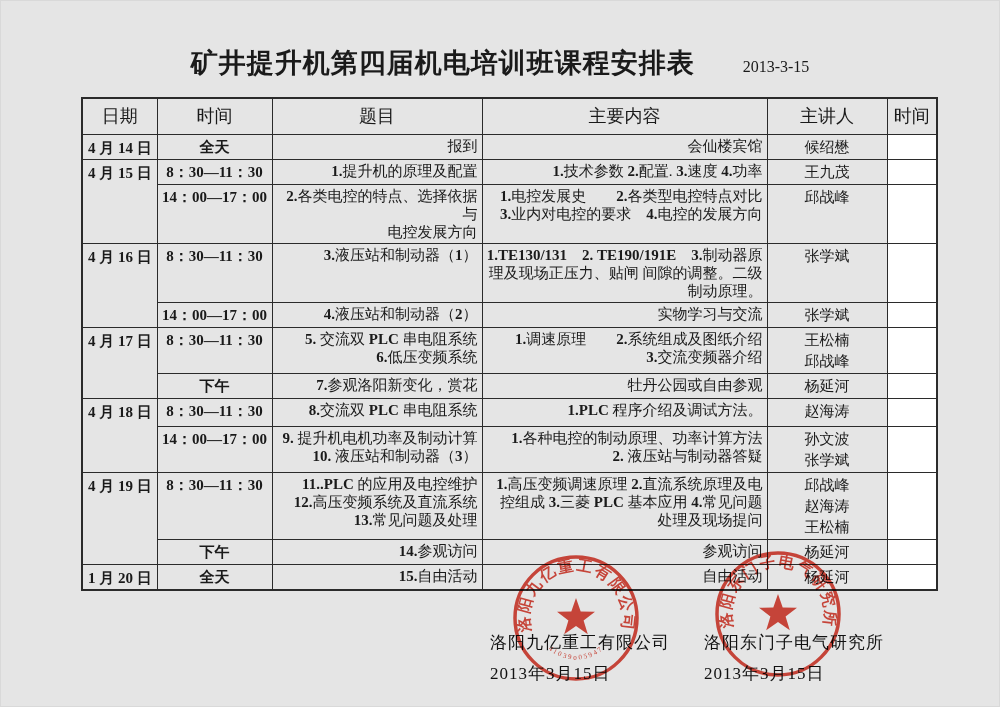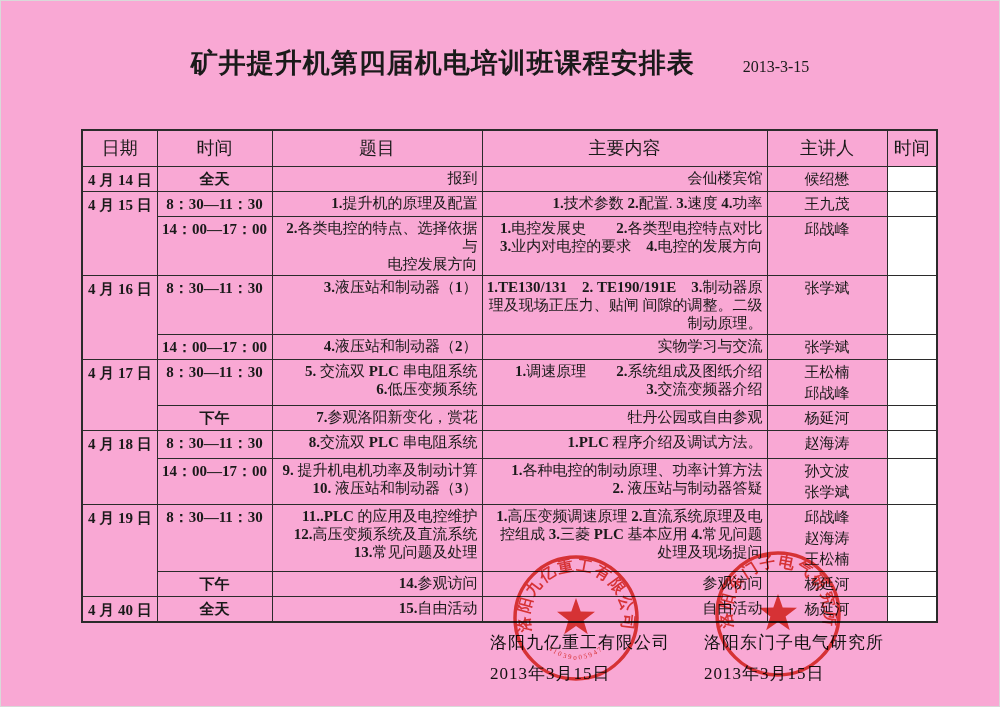--- a/index.html
+++ b/index.html
@@ -1,33 +1,33 @@
 <!DOCTYPE html>
 <html><head>
 <meta charset="utf-8">
 <style>
   html,body{margin:0;padding:0;background:#fff;}
   .page{
     position:relative;
     width:1000px;height:707px;
-    background:#f9a8d4;
+    background:#e5e5e5;
     border:1px solid #d9d9d9;
     box-sizing:border-box;
     font-family:"Liberation Serif","DejaVu Serif",serif;
     color:#1a1a1a;
     overflow:hidden;
   }
   .title-row{
     position:absolute;top:44px;left:0;width:100%;
     display:flex;justify-content:center;align-items:baseline;gap:48px;
   }
   .doc-title{font-size:27px;font-weight:bold;letter-spacing:1px;}
   .doc-date{font-size:16px;font-weight:normal;}
   table.sched{
-    position:absolute;left:80px;top:128px;
+    position:absolute;left:80px;top:96px;
     width:855px;border-collapse:collapse;table-layout:fixed;
     border:2px solid #2b2b2b;
   }
   table.sched td,table.sched th{
     border:1px solid #2b2b2b;
     box-sizing:border-box;
     overflow:hidden;
   }
   th{font-weight:normal;font-size:18px;text-align:center;}
   td{font-size:15px;vertical-align:top;}
@@ -169,21 +169,21 @@
       <td class="c-empty"></td>
     </tr>
     <tr style="height:24px">
       <td class="c-time">下午</td>
       <td class="c-topic bn"><b>14.</b>参观访问</td>
       <td class="c-content bn">参观访问</td>
       <td class="c-speaker">杨延河</td>
       <td class="c-empty"></td>
     </tr>
     <tr style="height:24px">
-      <td class="c-date">4 月 40 日</td>
+      <td class="c-date">1 月 20 日</td>
       <td class="c-time">全天</td>
       <td class="c-topic bn"><b>15.</b>自由活动</td>
       <td class="c-content bn">自由活动</td>
       <td class="c-speaker">杨延河</td>
       <td class="c-empty"></td>
     </tr>
   </tbody>
     </table>
 
   <div class="sig sig-left">

